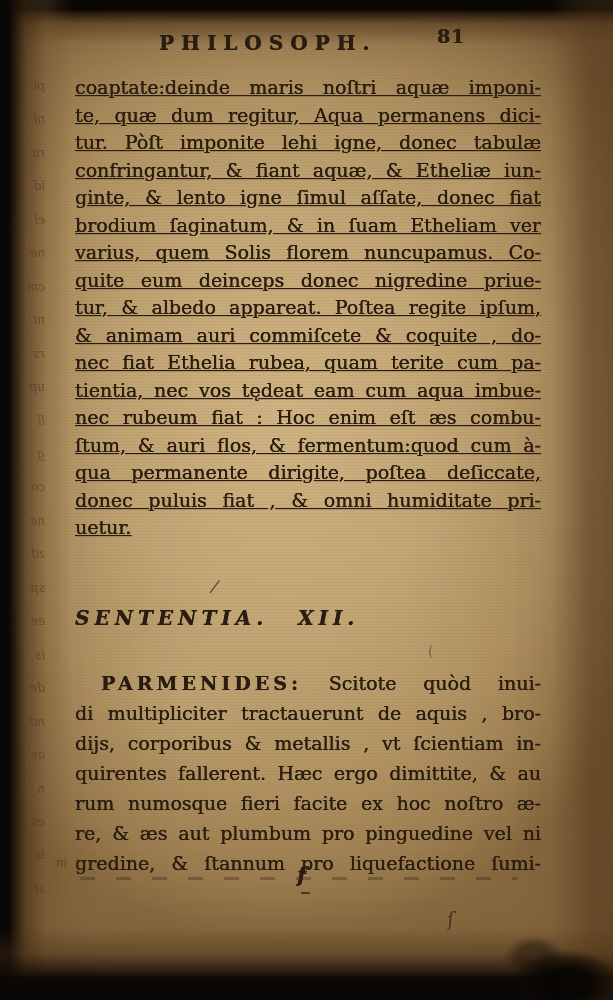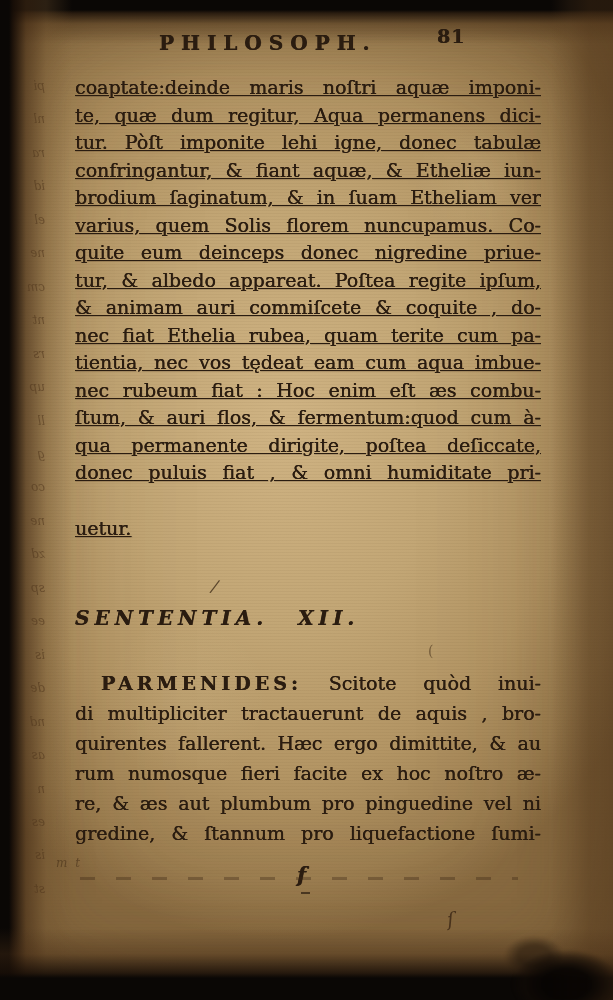--- a/index.html
+++ b/index.html
@@ -35,21 +35,21 @@
   .ink{color:#2a1c10;text-shadow:0 0 0.6px rgba(42,28,16,0.9), 0.4px 0.4px 0.5px rgba(42,28,16,0.45);}
   .header{position:absolute;top:31px;left:75px;width:466px;height:28px;}
   .running-title{position:absolute;left:84px;top:0;font-size:20px;font-weight:700;letter-spacing:7px;}
   .page-num{position:absolute;left:362px;top:-6px;font-size:19px;font-weight:700;letter-spacing:1px;}
 
   .para1{position:absolute;left:75px;top:74px;width:466px;text-decoration:underline;}
   .para2{position:absolute;left:75px;top:668px;width:466px;}
   .jline{height:27.5px;line-height:27.5px;font-size:19px;overflow:hidden;
     text-align:justify;text-align-last:justify;white-space:nowrap;}
   .para2 .jline{height:30px;line-height:30px;}
-  .jline.last{text-align-last:left;margin-top:28px;}
+  .jline.last{text-align-last:left;}
   .indent{padding-left:26px;}
   .speaker{letter-spacing:4px;font-weight:600;}
 
   .section-heading{position:absolute;left:75px;top:606px;width:466px;text-align:left;
     font-style:italic;font-size:20px;letter-spacing:5px;word-spacing:18px;font-weight:600;}
 
   .catchword{position:absolute;left:297px;top:862px;font-size:21px;font-weight:700;font-style:italic;}
   .catchword::after{content:"";position:absolute;left:4px;top:30px;width:9px;height:2px;background:rgba(42,28,16,0.7);}
 
   .gutter-marks{position:absolute;left:15px;top:80px;width:30px;height:815px;
@@ -80,39 +80,41 @@
   <div class="header">
     <div class="running-title ink">PHILOSOPH.</div>
     <div class="page-num ink">81</div>
   </div>
 
   <div class="para1 ink">
     <div class="jline">coaptate:deinde maris noſtri aquæ imponi-</div>
     <div class="jline">te, quæ dum regitur, Aqua permanens dici-</div>
     <div class="jline">tur.  Pòſt imponite lehi igne, donec tabulæ</div>
     <div class="jline">confringantur, &amp; fiant aquæ, &amp; Etheliæ iun-</div>
+    <div class="jline">ginte, &amp; lento igne ſimul aſſate, donec fiat</div>
     <div class="jline">brodium ſaginatum, &amp; in ſuam Etheliam ver</div>
     <div class="jline">varius, quem Solis florem nuncupamus. Co-</div>
     <div class="jline">quite eum deinceps donec nigredine priue-</div>
     <div class="jline">tur, &amp; albedo appareat. Poſtea regite ipſum,</div>
     <div class="jline">&amp; animam auri commiſcete &amp; coquite , do-</div>
     <div class="jline">nec fiat Ethelia rubea, quam terite cum pa-</div>
     <div class="jline">tientia, nec vos tędeat eam cum aqua imbue-</div>
     <div class="jline">nec rubeum fiat :  Hoc enim eſt æs combu-</div>
     <div class="jline">ſtum, &amp; auri flos, &amp; fermentum:quod cum à-</div>
     <div class="jline">qua permanente dirigite, poſtea deſiccate,</div>
     <div class="jline">donec puluis fiat , &amp; omni humiditate pri-</div>
     <div class="jline last">uetur.</div>
   </div>
 
   <div class="section-heading ink">SENTENTIA. XII.</div>
 
   <div class="para2 ink">
     <div class="jline indent"><span class="speaker">PARMENIDES:</span> <span>Scitote quòd inui-</span></div>
     <div class="jline">di multipliciter tractauerunt de aquis , bro-</div>
+    <div class="jline">dijs, corporibus &amp; metallis , vt ſcientiam in-</div>
     <div class="jline">quirentes fallerent. Hæc ergo dimittite, &amp; au</div>
     <div class="jline">rum numosque fieri  facite ex hoc noſtro æ-</div>
     <div class="jline">re, &amp; æs aut plumbum pro pinguedine vel ni</div>
     <div class="jline">gredine, &amp; ſtannum pro liquefactione ſumi-</div>
   </div>
 
   <div class="catchword ink">f</div>
 
   <div class="gutter-marks">
     <span>pi</span>

